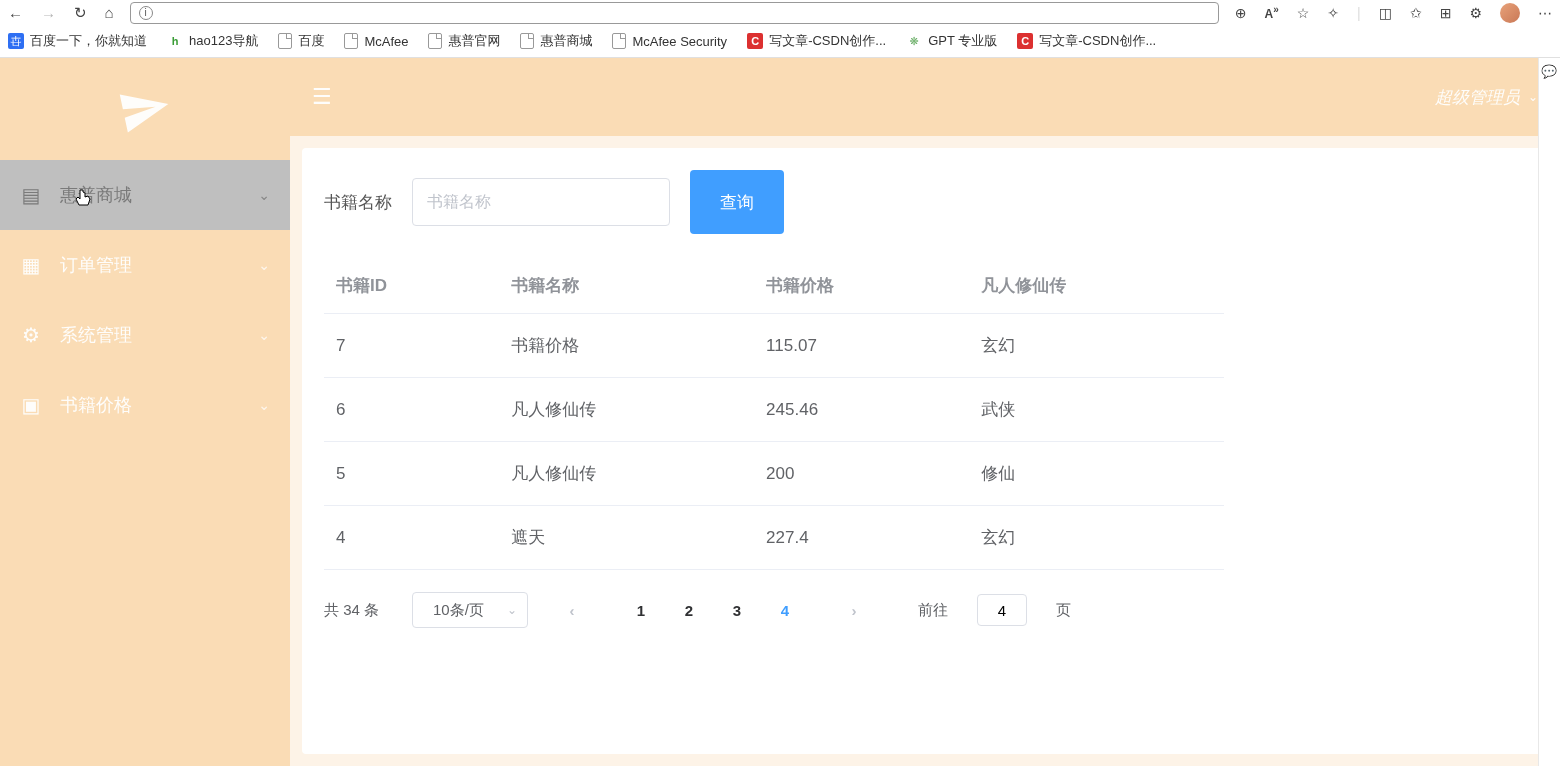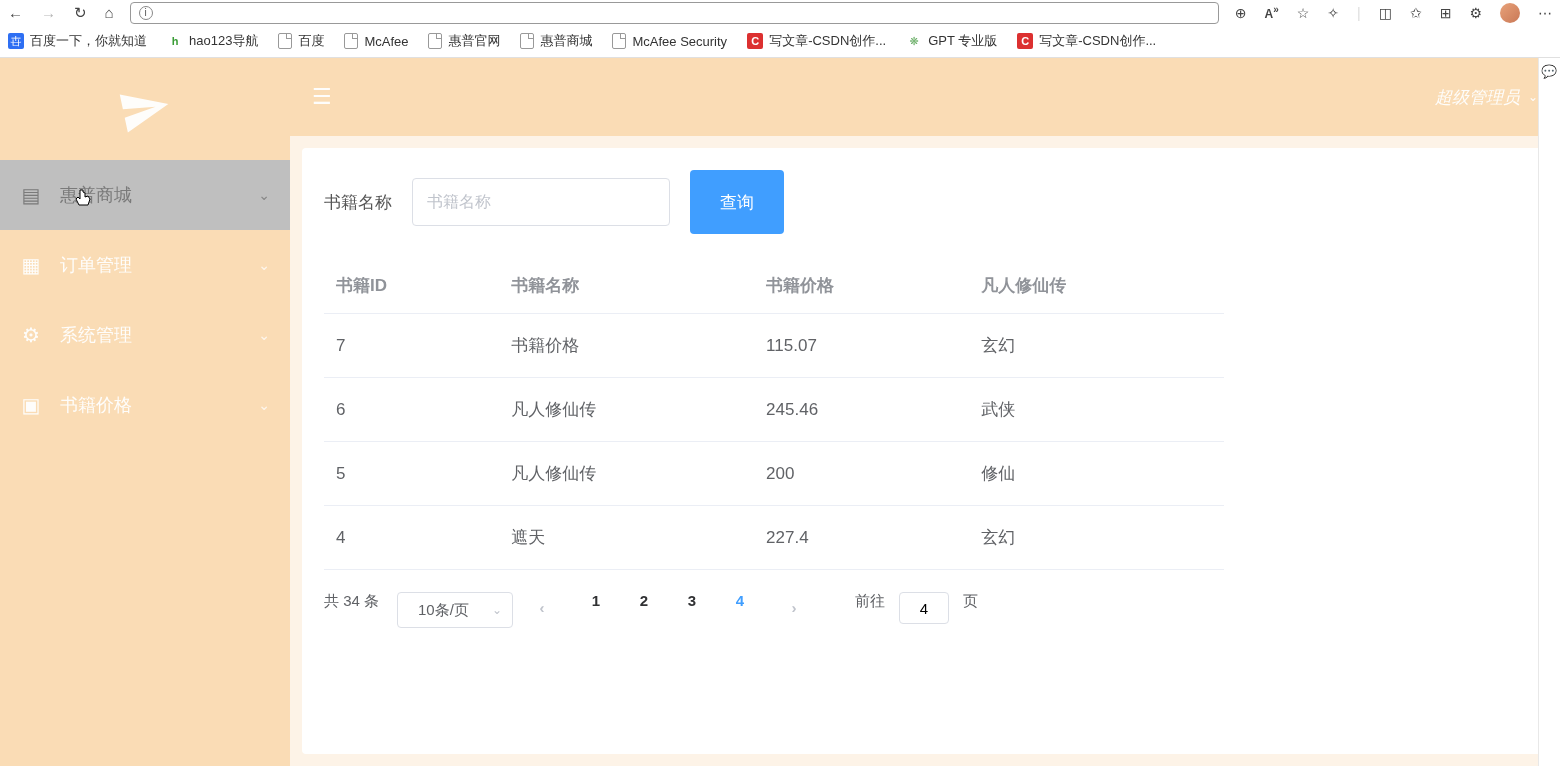--- a/index.html
+++ b/index.html
@@ -56,21 +56,21 @@
 .search-label { font-size: 17px; color: #555; }
 .search-input { width: 258px; height: 48px; border: 1px solid #dcdfe6; border-radius: 4px; padding: 0 14px; font-size: 16px; outline: none; }
 .search-input::placeholder { color: #c0c4cc; }
 .query-btn { height: 64px; padding: 0 30px; background: #409eff; color: #fff; border: none; border-radius: 4px; font-size: 17px; cursor: pointer; }
 
 .table-wrap { }
 table { width: 900px; border-collapse: collapse; }
 th { text-align: left; font-size: 17px; color: #909399; font-weight: 700; padding: 16px 12px; border-bottom: 1px solid #ebeef5; }
 td { text-align: left; font-size: 17px; color: #606266; padding: 20px 12px; border-bottom: 1px solid #ebeef5; }
 
-.pagination { display: flex; align-items: flex-start; gap: 14px; margin-top: 22px; font-size: 15px; color: #606266; }
+.pagination { display: flex; align-items: center; gap: 29px; margin-top: 22px; font-size: 15px; color: #606266; }
 .page-total { margin-right: 4px; }
 .page-size { width: 116px; height: 36px; border: 1px solid #dcdfe6; border-radius: 4px; display: flex; align-items: center; padding: 0 20px; gap: 8px; cursor: pointer; position: relative; }
 .page-size-arrow { position: absolute; right: 10px; color: #c0c4cc; font-size: 12px; }
 .pager-btn { width: 30px; height: 30px; display: inline-flex; align-items: center; justify-content: center; cursor: pointer; color: #606266; font-weight: bold; border-radius: 2px; }
 .pager-btn.disabled { color: #c0c4cc; cursor: not-allowed; }
 .pager-num { width: 30px; text-align: center; cursor: pointer; font-weight: 700; color: #303133; font-size: 15px; }
 .pager-num.active { color: #409eff; }
 .pager-group { display: flex; align-items: center; gap: 18px; margin: 0 10px; }
 .goto-input { width: 50px; height: 32px; border: 1px solid #dcdfe6; border-radius: 4px; text-align: center; font-size: 15px; outline: none; }
 
@@ -241,21 +241,21 @@
           <span class="page-size-arrow">⌄</span>
         </div>
         <span class="pager-btn disabled">‹</span>
         <div class="pager-group" id="pager-group">
             <span class="pager-num">1</span>
             <span class="pager-num">2</span>
             <span class="pager-num">3</span>
             <span class="pager-num active">4</span>
           </div>
         <span class="pager-btn disabled">›</span>
-        <span style="margin-left:32px">前往</span>
+        <span style="margin-left:20px">前往</span>
         <input class="goto-input" value="4" style="">
         <span>页</span>
       </div>
     </div>
   </div>
 </div>
 
 <div class="cursor-hand">
   <svg width="18" height="22" viewBox="0 0 18 22">
       <path fill="#fff" stroke="#000" stroke-width="1" d="M6 2v9l-2-2-2 2 3 6h9l2-6-2-3-3 1V5l-2-1V2z"></path>

